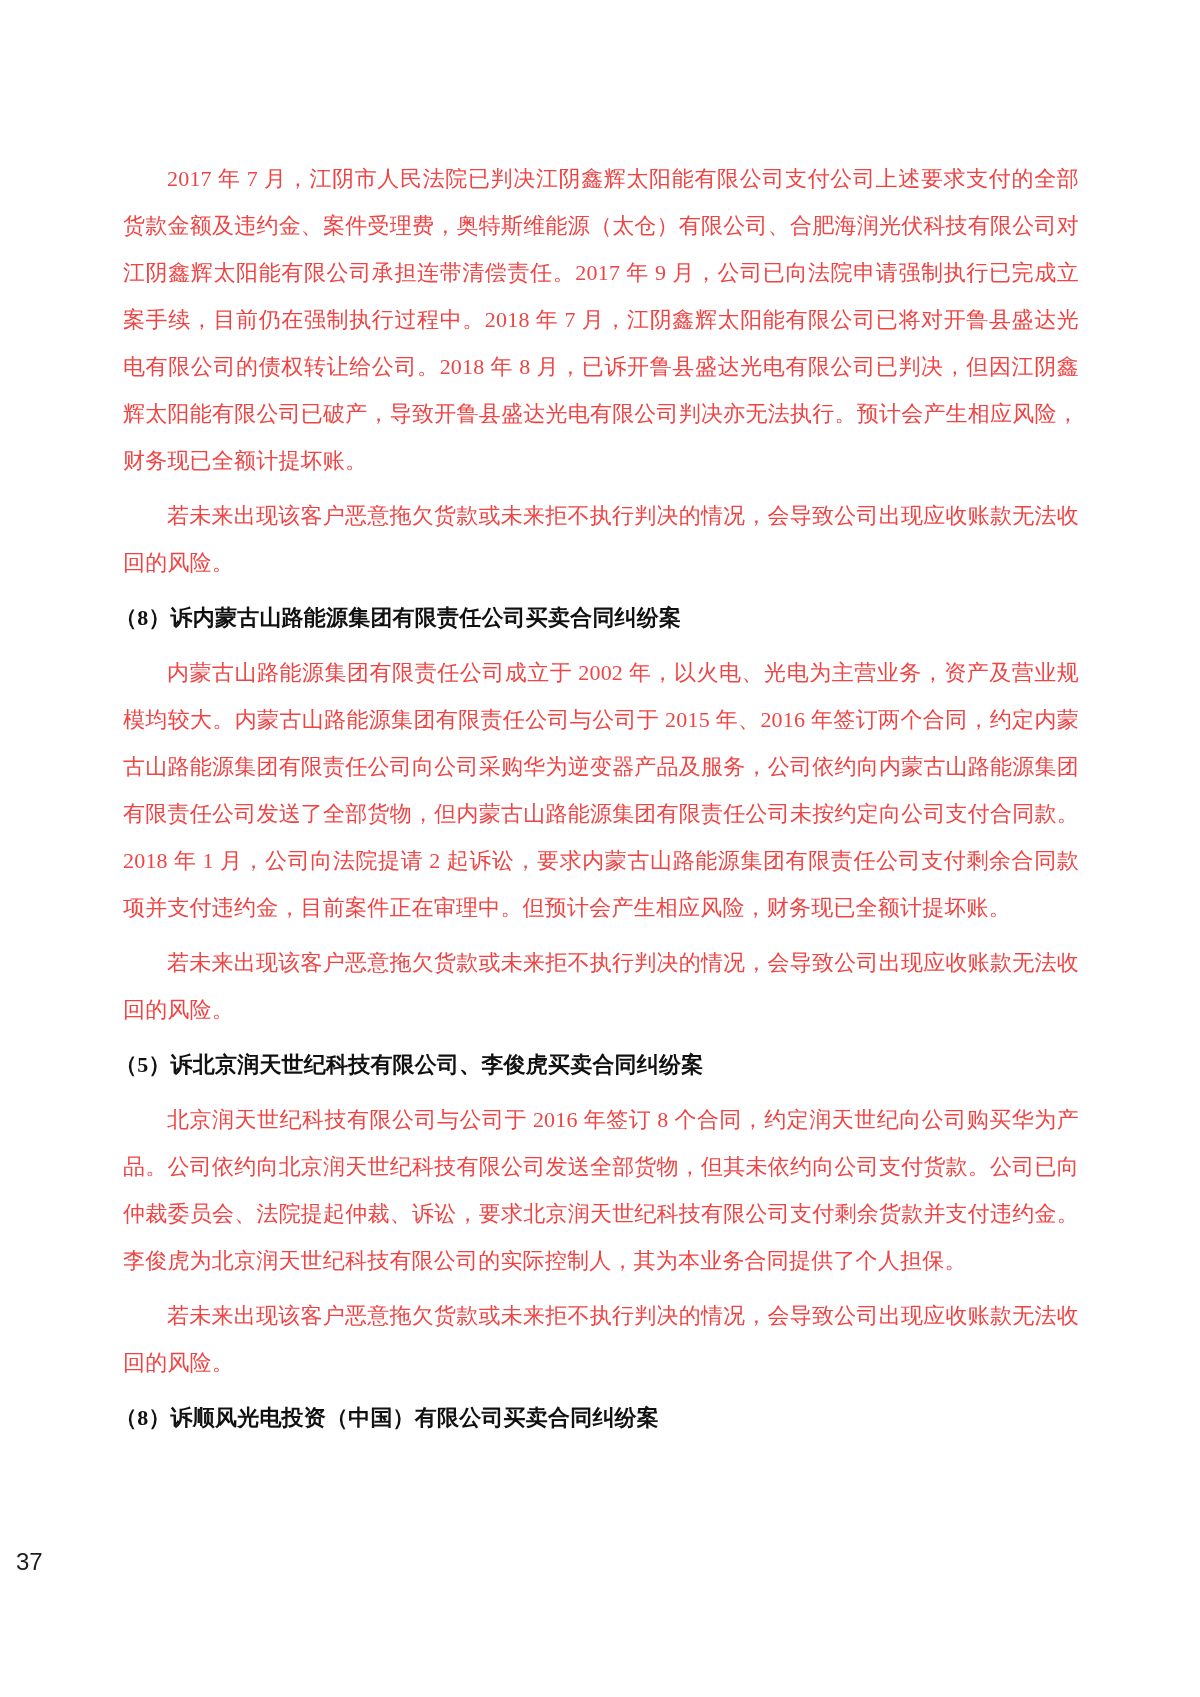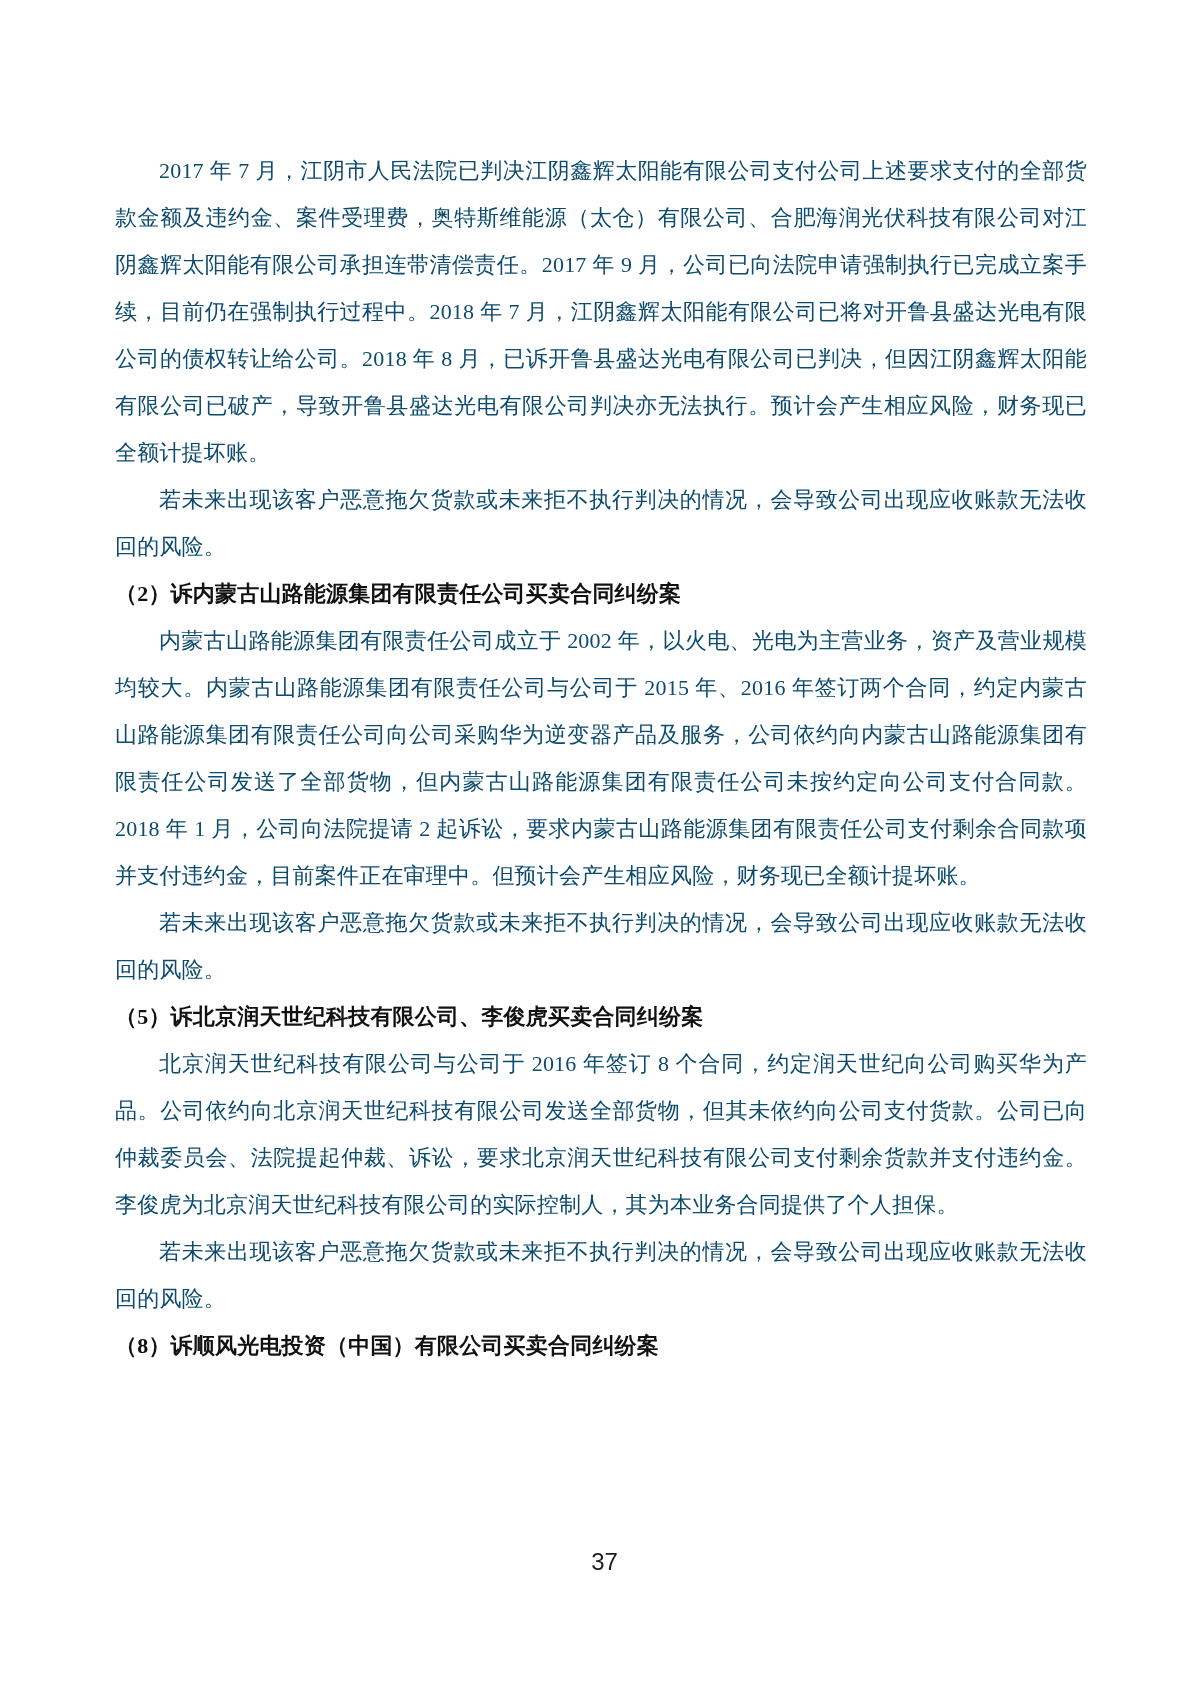--- a/index.html
+++ b/index.html
@@ -15,24 +15,24 @@
     overflow: hidden;
     font-family: "Liberation Serif", "DejaVu Serif", serif;
   }
   .content {
     position: absolute;
     left: 115px;
     top: 147px;
     width: 972px;
   }
   .para {
-    margin: 0;
+    margin: 8px;
     font-size: 22px;
     line-height: 47px;
-    color: #0c4a6e;
+    color: #ef4444;
     text-align: justify;
     text-justify: inter-ideograph;
     text-indent: 2em;
     font-weight: 400;
     letter-spacing: 0.2px;
   }
   .para.cont-next-page {
     text-align-last: justify;
   }
   .heading {
@@ -41,37 +41,36 @@
     line-height: 47px;
     color: #111111;
     font-weight: 700;
     text-indent: 0;
     text-align: left;
     letter-spacing: 0.2px;
   }
   .page-number {
     position: absolute;
     top: 1548px;
-    left: 9px;
+    left: 16px;
     right: 0;
-    text-align: center;
     font-family: "Liberation Sans", "DejaVu Sans", sans-serif;
     font-size: 24px;
     color: #1c1c1c;
     line-height: 28px;
   }
 </style>
 </head>
 <body>
 
 <div class="page">
   <div class="content">
     <p class="para">2017 年 7 月，江阴市人民法院已判决江阴鑫辉太阳能有限公司支付公司上述要求支付的全部货款金额及违约金、案件受理费，奥特斯维能源（太仓）有限公司、合肥海润光伏科技有限公司对江阴鑫辉太阳能有限公司承担连带清偿责任。2017 年 9 月，公司已向法院申请强制执行已完成立案手续，目前仍在强制执行过程中。2018 年 7 月，江阴鑫辉太阳能有限公司已将对开鲁县盛达光电有限公司的债权转让给公司。2018 年 8 月，已诉开鲁县盛达光电有限公司已判决，但因江阴鑫辉太阳能有限公司已破产，导致开鲁县盛达光电有限公司判决亦无法执行。预计会产生相应风险，财务现已全额计提坏账。</p>
     <p class="para">若未来出现该客户恶意拖欠货款或未来拒不执行判决的情况，会导致公司出现应收账款无法收回的风险。</p>
-    <h3 class="heading">（2）诉内蒙古山路能源集团有限责任公司买卖合同纠纷案</h3>
+    <h3 class="heading">（8）诉内蒙古山路能源集团有限责任公司买卖合同纠纷案</h3>
     <p class="para">内蒙古山路能源集团有限责任公司成立于 2002 年，以火电、光电为主营业务，资产及营业规模均较大。内蒙古山路能源集团有限责任公司与公司于 2015 年、2016 年签订两个合同，约定内蒙古山路能源集团有限责任公司向公司采购华为逆变器产品及服务，公司依约向内蒙古山路能源集团有限责任公司发送了全部货物，但内蒙古山路能源集团有限责任公司未按约定向公司支付合同款。2018 年 1 月，公司向法院提请 2 起诉讼，要求内蒙古山路能源集团有限责任公司支付剩余合同款项并支付违约金，目前案件正在审理中。但预计会产生相应风险，财务现已全额计提坏账。</p>
     <p class="para">若未来出现该客户恶意拖欠货款或未来拒不执行判决的情况，会导致公司出现应收账款无法收回的风险。</p>
     <h3 class="heading">（5）诉北京润天世纪科技有限公司、李俊虎买卖合同纠纷案</h3>
     <p class="para">北京润天世纪科技有限公司与公司于 2016 年签订 8 个合同，约定润天世纪向公司购买华为产品。公司依约向北京润天世纪科技有限公司发送全部货物，但其未依约向公司支付货款。公司已向仲裁委员会、法院提起仲裁、诉讼，要求北京润天世纪科技有限公司支付剩余货款并支付违约金。李俊虎为北京润天世纪科技有限公司的实际控制人，其为本业务合同提供了个人担保。</p>
     <p class="para">若未来出现该客户恶意拖欠货款或未来拒不执行判决的情况，会导致公司出现应收账款无法收回的风险。</p>
     <h3 class="heading">（8）诉顺风光电投资（中国）有限公司买卖合同纠纷案</h3>
   </div>
   <div class="page-number">37</div>
 </div>
 

